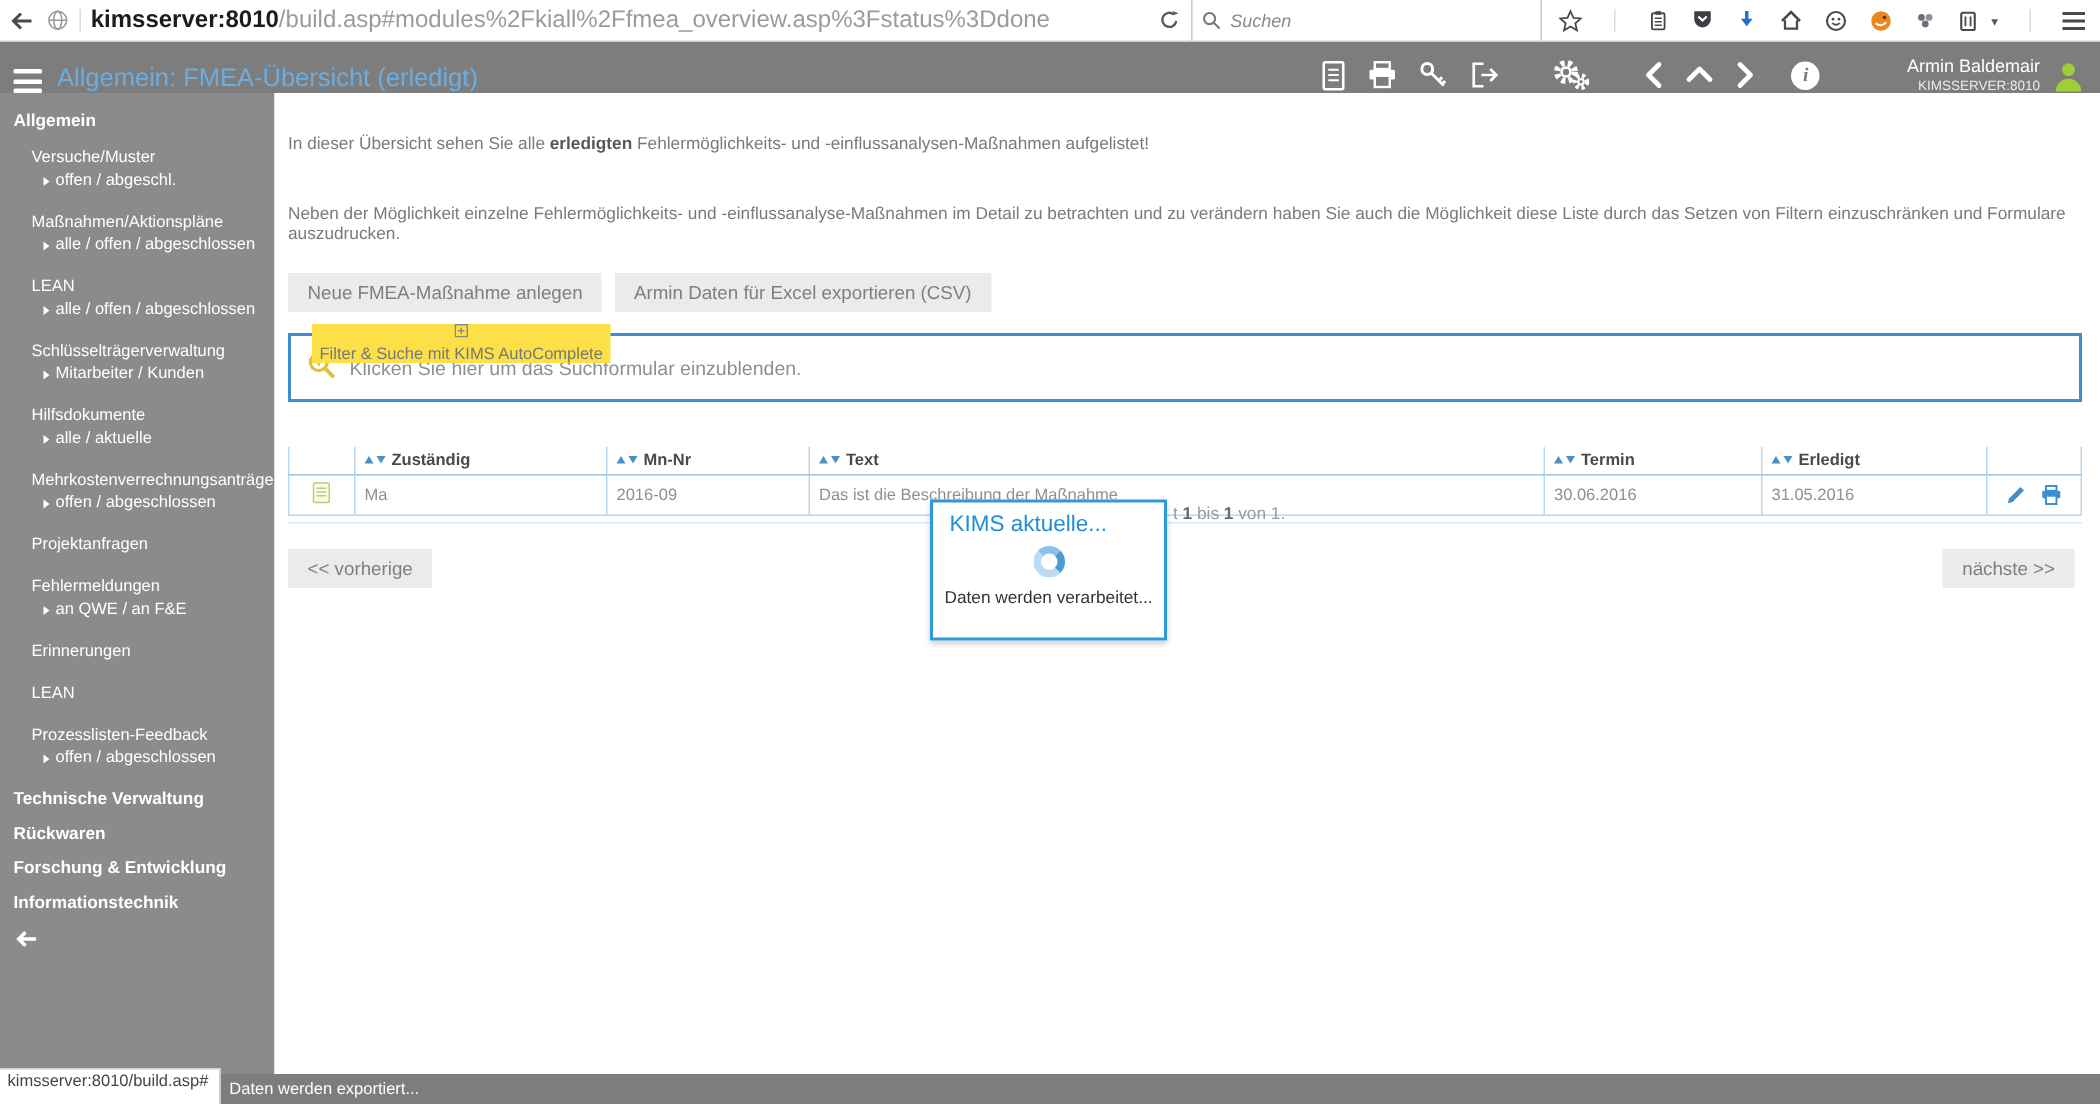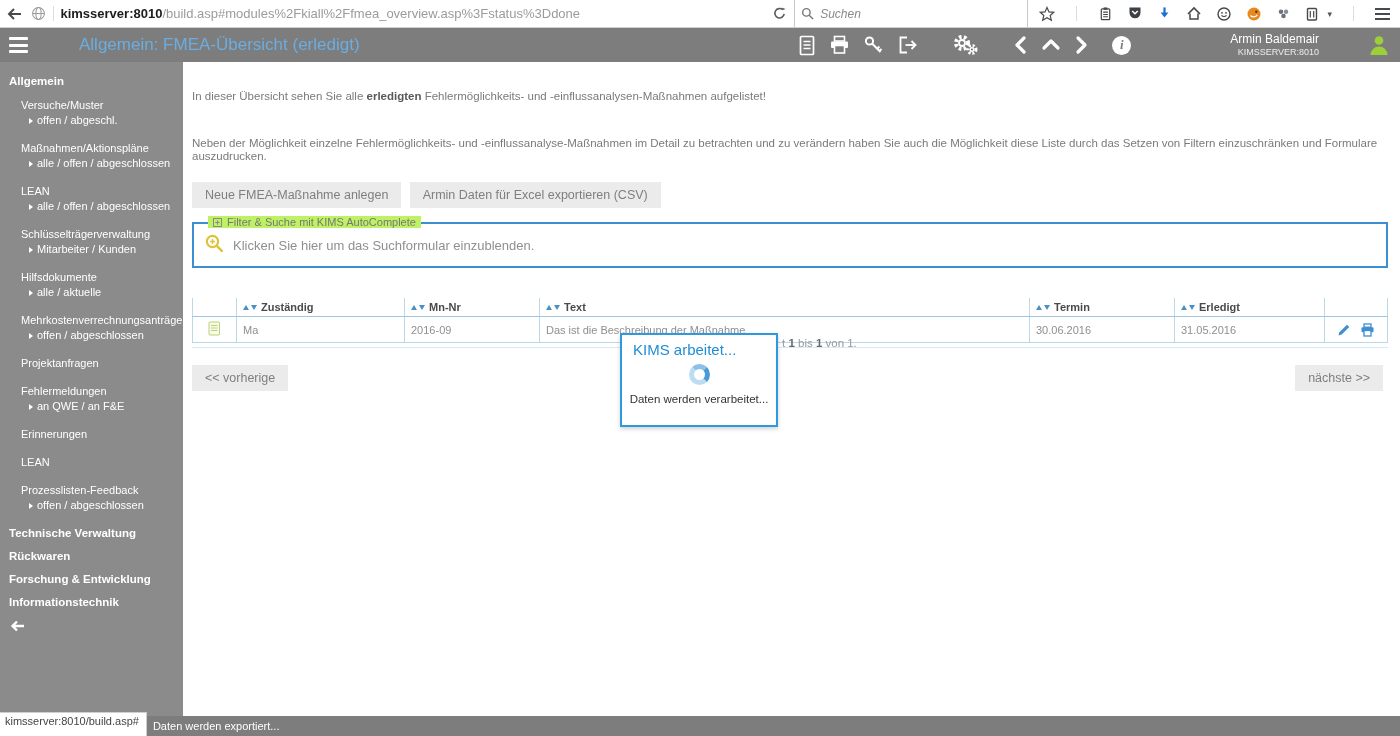--- a/index.html
+++ b/index.html
@@ -6,37 +6,37 @@
   html,body { width:1400px; height:736px; overflow:hidden; background:#fff;
     font-family:"Liberation Sans", sans-serif; }
   .viewport { position:relative; width:1400px; height:736px; }
 
   
   .chrome { position:absolute; top:0; left:0; right:0; height:28px; background:#fff;
     border-bottom:1px solid #cfcfcf; display:flex; align-items:center; }
   .nav-btn { margin-left:5px; width:22px; height:22px; display:flex; align-items:center; justify-content:center; cursor:pointer; }
   .globe { margin-left:5px; display:flex; align-items:center; }
   .vsep { width:1px; height:15px; background:#dcdcdc; margin:0 7px; }
-  .url-text { width:755px; font-size:13px; white-space:nowrap; overflow:hidden; cursor:text; }
+  .url-text { width:755px; font-size:16px; white-space:nowrap; overflow:hidden; cursor:text; }
   .url-domain { color:#1c1c1c; font-weight:700; }
   .url-path { color:#9b9b9b; }
   .reload { margin:0 7px; display:flex; cursor:pointer; }
   .search-box { width:250px; height:21px; border:1px solid #c9c9c9; border-radius:2px;
     display:flex; align-items:center; padding:16px 6px; gap:6px; }
   .search-box input { border:none; outline:none; flex:1; font-size:12px; font-family:"Liberation Sans",sans-serif; }
   .search-box input::placeholder { color:#8a8a8a; font-style:italic; }
   .chrome-icons { display:flex; align-items:center; gap:14px; margin-left:11px; }
   .ci { display:flex; align-items:center; justify-content:center; cursor:pointer; }
   .caret { font-size:9px; color:#555; margin-left:-6px; cursor:pointer; }
   .burger { display:flex; flex-direction:column; gap:3px; cursor:pointer; margin-right:10px; }
   .burger i { display:block; width:15px; height:2px; background:#46494d; }
 
   
   .app-header { position:absolute; top:28px; left:0; right:0; height:34px; background:#7d7d7d;
-    display:flex; align-items:center; color:#fff;gap:41px; }
+    display:flex; align-items:flex-end; color:#fff; }
   .menu-btn { margin:0 10px 0 9px; display:flex; flex-direction:column; gap:3.5px; cursor:pointer; }
   .menu-btn i { display:block; width:19px; height:3px; background:#fff; border-radius:1px; }
   .app-title { font-size:17px; color:#6bade0; flex:1; white-space:nowrap; }
   .hdr-ic { display:flex; align-items:center; }
   .hi { margin-left:13px; display:flex; align-items:center; cursor:pointer; }
   .ml-lg { margin-left:33px; }
   .ml-md { margin-left:22px; }
   .info-c { width:19px; height:19px; border-radius:50%; background:#fff; color:#7d7d7d;
     font:italic 700 13px "Liberation Serif", serif; display:flex; align-items:center; justify-content:center; }
   .user-blk { margin-left:58px; text-align:right; line-height:1.15; cursor:default; }
@@ -61,22 +61,22 @@
   
   .main { position:absolute; left:183px; top:62px; right:0; bottom:20px; background:#fff;
     padding:28px 12px 0 9px; font-size:11.5px; color:#7a7a7a; }
   .intro1 { margin-bottom:34px; line-height:13px; }
   .intro1 b { color:#595959; }
   .intro2 { margin-bottom:19px; line-height:13px; }
   .btn { display:inline-block; background:#ebebeb; color:#7f7f7f; font-size:12.5px;
     padding:6px 13px; margin-right:5px; cursor:pointer; white-space:nowrap; }
 
   .filter-box { position:relative; border:2px solid #3d8fd1; margin-top:14px; height:46px; }
-  .filter-legend { position:absolute; top:-8px; left:14px; background:#bef264; padding:0 5px;
-    font-size:11px; color:#777; display:flex; align-items:center; gap:5px; }
+  .filter-legend { position:absolute; top:-8px; left:14px; background:#fde047; padding:0 5px;
+    font-size:11px; color:#777; display:flex; align-items:center; gap:5px;flex-direction:column; }
   .filter-hint { display:flex; align-items:flex-end; gap:9px; padding:10px 0 0 11px;
     color:#8f8f8f; font-size:13px; cursor:pointer; }
 
   table.tbl { border-collapse:collapse; width:100%; table-layout:fixed; font-size:11px; margin-top:30px;padding-left:12px; }
   .tbl th { font-weight:700; color:#4a4a4a; text-align:left; padding:3px 6px;
     border-right:1px solid #bcd9ec; border-bottom:1px solid #9fc6de; white-space:nowrap; cursor:pointer; }
   .tbl th:first-child, .tbl td:first-child { border-left:1px solid #bcd9ec; }
   .tbl td { color:#8f8f8f; padding:4px 6px; border-right:1px solid #bcd9ec;
     border-bottom:1px solid #b9d8ea; white-space:nowrap; overflow:hidden; }
   .sort { display:inline-flex; gap:2px; margin-right:4px; vertical-align:1px; }
@@ -460,21 +460,21 @@
     </table>
     <div class="table-end"></div>
 
     <div class="pag">
       <span class="btn">&lt;&lt; vorherige</span>
       <span class="btn">nächste  &gt;&gt;</span>
     </div>
     <span class="count"><span>t </span><b>1</b><span> bis </span><b>1</b><span> von 1.</span></span>
 
     <div class="modal">
-      <div class="modal-title">KIMS arbeitet...</div>
+      <div class="modal-title">KIMS aktuelle...</div>
       <div class="spinner"></div>
       <div class="modal-msg">Daten werden verarbeitet...</div>
     </div>
   </div>
 
   <div class="status">
     <span class="link-chip">kimsserver:8010/build.asp#</span>
     <span class="status-msg">Daten werden exportiert...</span>
   </div>
 

